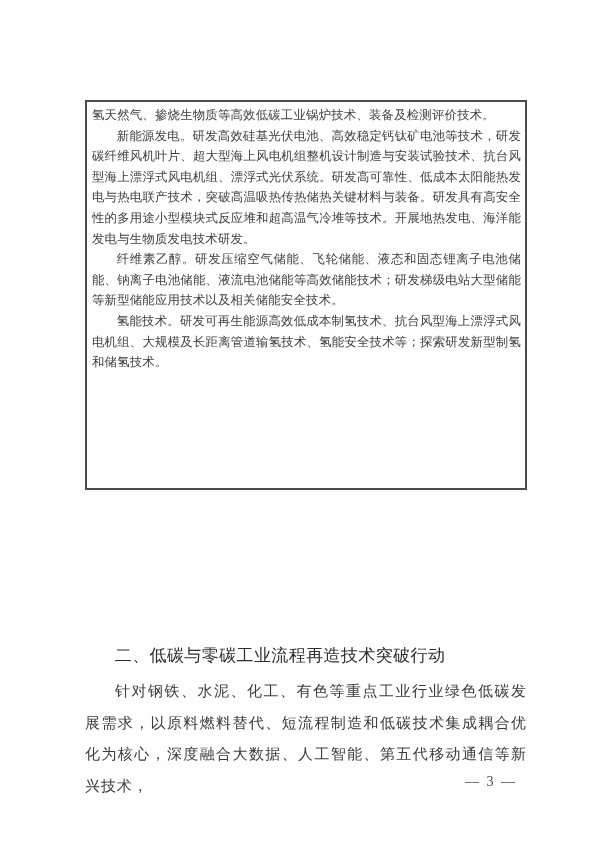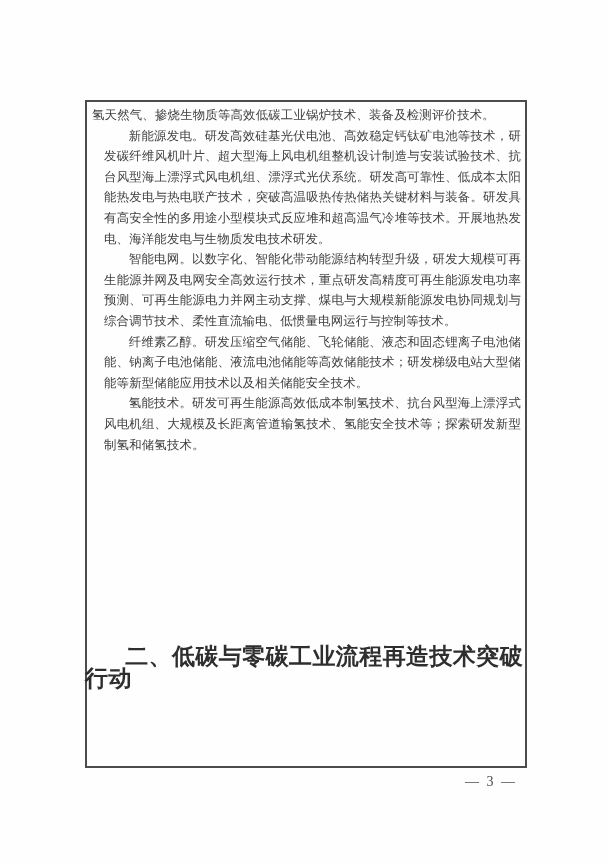--- a/index.html
+++ b/index.html
@@ -15,49 +15,48 @@
     background: #fefefe;
     overflow: hidden;
     font-family: "Liberation Serif", serif;
   }
   
   .boxed-area {
     position: absolute;
     left: 85px;
     top: 100px;
     width: 442px;
-    height: 668px;
+    height: 390px;
     box-sizing: border-box;
     border: 2px solid #4c4c4c;
     padding: 3px 4px 0 5px;
     overflow: hidden;
     color: #3e3e3e;
     font-size: 12.4px;
     line-height: 20.6px;
     letter-spacing: 0.2px;
     text-align: justify;
     text-justify: inter-ideograph;
   }
   .boxed-area .para {
     margin: 0;
   }
   .para.indent {
     text-indent: 2em;
-    margin-left: 12px;
   }
   
   .section-heading {
     position: absolute;
     left: 85px;
     top: 645px;
     width: 442px;
     margin: 0;
     font-family: "Liberation Sans", sans-serif;
-    font-weight: bold;
-    font-size: 23px;
+    font-weight: normal;
+    font-size: 17px;
     line-height: 22px;
     letter-spacing: 0.4px;
     color: #2e2e2e;
     text-indent: 1.75em;
   }
   
   .section-body {
     position: absolute;
     left: 85px;
     top: 676px;
@@ -84,23 +83,25 @@
   }
 </style>
 </head>
 <body>
 
 <div class="page">
 
   <div class="boxed-area">
       <p class="para">氢天然气、掺烧生物质等高效低碳工业锅炉技术、装备及检测评价技术。</p>
       <p class="para indent">新能源发电。研发高效硅基光伏电池、高效稳定钙钛矿电池等技术，研发碳纤维风机叶片、超大型海上风电机组整机设计制造与安装试验技术、抗台风型海上漂浮式风电机组、漂浮式光伏系统。研发高可靠性、低成本太阳能热发电与热电联产技术，突破高温吸热传热储热关键材料与装备。研发具有高安全性的多用途小型模块式反应堆和超高温气冷堆等技术。开展地热发电、海洋能发电与生物质发电技术研发。</p>
-      <p class="para indent">智能电网。以数字化、智能化带动能源结构转型升级，研发大规模可再生能源并网及电网安全高效运行技术，重点研发高精度可再生能源发电功率预测、可再生能源电力并网主动支撑、煤电与大规模新能源发电协同规划与综合调节技术、柔性直流输电、低惯量电网运行与控制等技术。</p>
       <p class="para indent">纤维素乙醇。研发压缩空气储能、飞轮储能、液态和固态锂离子电池储能、钠离子电池储能、液流电池储能等高效储能技术；研发梯级电站大型储能等新型储能应用技术以及相关储能安全技术。</p>
       <p class="para indent">氢能技术。研发可再生能源高效低成本制氢技术、抗台风型海上漂浮式风电机组、大规模及长距离管道输氢技术、氢能安全技术等；探索研发新型制氢和储氢技术。</p>
     </div>
 
   <h2 class="section-heading">二、低碳与零碳工业流程再造技术突破行动</h2>
 
+  <div class="section-body">
+      <p class="para indent">针对钢铁、水泥、化工、有色等重点工业行业绿色低碳发展需求，以原料燃料替代、短流程制造和低碳技术集成耦合优化为核心，深度融合大数据、人工智能、第五代移动通信等新兴技术，</p>
+    </div>
 
   <div class="page-number">— 3 —</div>
 
 </div>
 
 </body></html>

